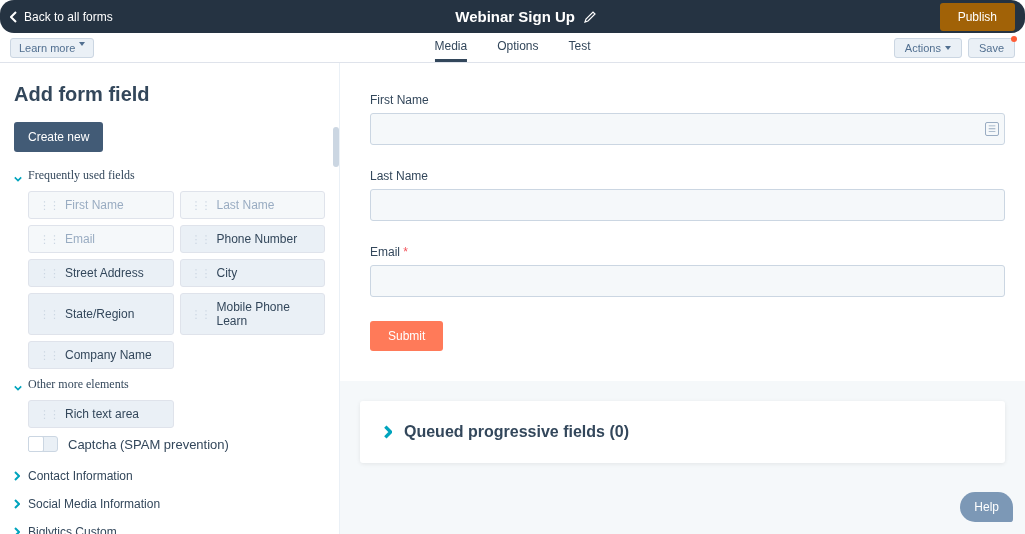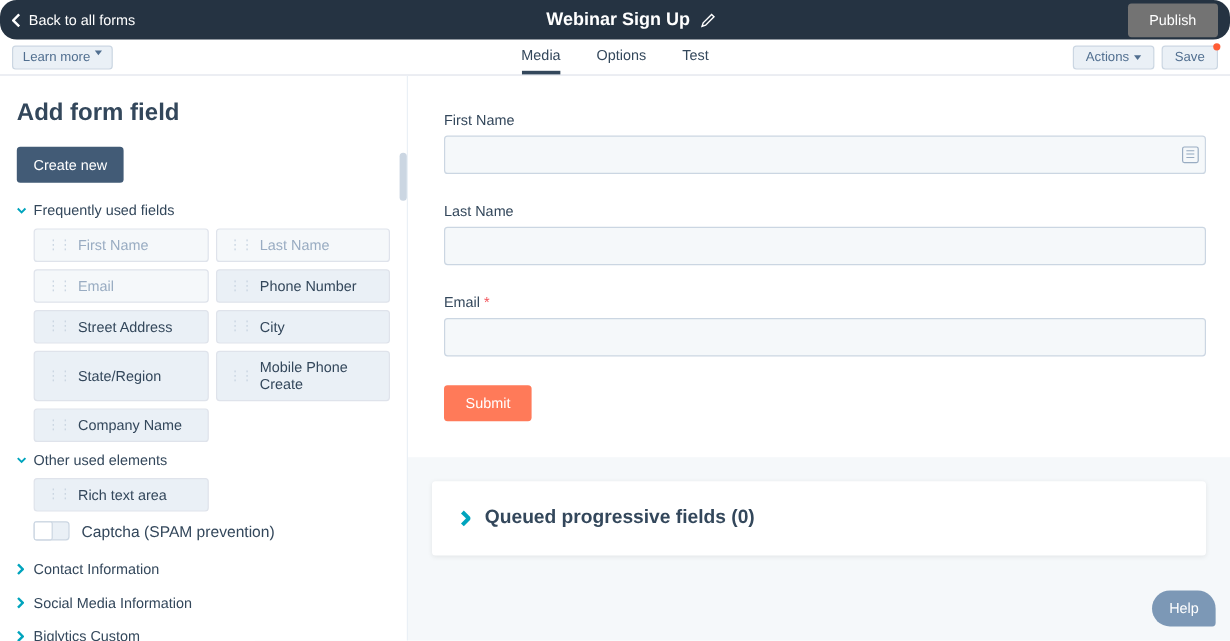--- a/index.html
+++ b/index.html
@@ -4,21 +4,21 @@
 <style>
   * { box-sizing: border-box; margin: 0; padding: 0; }
   body { font-family: -apple-system, BlinkMacSystemFont, "Segoe UI", Helvetica, Arial, sans-serif; font-size: 13px; color: #33475b; background:#fff; width:1025px; height:534px; overflow:hidden; position:relative; }
 
   
   .header { background:#253342; color:#fff; height:33px; display:flex; align-items:center; justify-content:space-between; padding:0 10px;border-radius:14px; }
   .back { display:flex; align-items:center; gap:6px; font-size:12px; cursor:pointer; }
   .back svg { width:8px; height:12px; }
   .title-wrap { display:flex; align-items:center; gap:8px; }
   .title { font-size:15px; font-weight:600; }
-  .publish { background:#737373; color:#fff; border:none; border-radius:3px; padding:7px 18px; font-size:12px; font-weight:500; cursor:pointer; }
+  .publish { background:#a16207; color:#fff; border:none; border-radius:3px; padding:7px 18px; font-size:12px; font-weight:500; cursor:pointer; }
 
   
   .subheader { height:30px; border-bottom:1px solid #dfe3eb; display:flex; align-items:center; justify-content:space-between; padding:0 10px; position:relative; }
   .learn-more { border:1px solid #cbd6e2; background:#eaf0f6; color:#516f90; font-size:11px; padding:3px 8px; border-radius:3px; cursor:pointer; display:flex; align-items:flex-start; gap:4px; }
   .tabs { position:absolute; left:50%; transform:translateX(-50%); display:flex; gap:30px; height:100%; align-items:center; }
   .tab { font-size:12px; color:#33475b; cursor:pointer; height:100%; display:flex; align-items:center; border-bottom:3px solid transparent; }
   .tab.active { border-bottom-color:#33475b; font-weight:500; }
   .right-actions { display:flex; gap:6px; align-items:center; }
   .actions-btn, .save-btn { border:1px solid #cbd6e2; background:#eaf0f6; color:#516f90; font-size:11px; padding:3px 10px; border-radius:3px; cursor:pointer; display:flex; align-items:center; gap:4px; position:relative; }
   .save-dot { position:absolute; top:-3px; right:-3px; width:6px; height:6px; background:#ff5c35; border-radius:50%; }
@@ -27,21 +27,21 @@
   .main { display:flex; height:471px; }
   .left-panel { width:340px; padding:20px 14px 0 14px; overflow-y:auto; border-right:1px solid #eaf0f6; position:relative; }
   .left-heading { font-size:20px; font-weight:700; margin-bottom:16px; }
   .search-row { display:flex; gap:8px; margin-bottom:16px; }
   .search-wrap { flex:1; position:relative; }
   .search-input { width:100%; border:1px solid #cbd6e2; border-radius:3px; padding:7px 30px 7px 10px; font-size:13px; color:#33475b; }
   .search-input::placeholder { color:#99acc2; }
   .search-icon { position:absolute; right:10px; top:50%; transform:translateY(-50%); color:#00a4bd; }
   .create-new { background:#425b76; color:#fff; border:none; border-radius:3px; padding:8px 14px; font-size:12px; cursor:pointer; }
 
-  .group-header { display:flex; align-items:center; gap:6px; font-size:12px; color:#33475b; margin:8px 0; cursor:pointer; }
+  .group-header { display:flex; align-items:flex-end; gap:6px; font-size:12px; color:#33475b; margin:8px 0; cursor:pointer;font-family:Liberation Serif, serif; }
   .group-header svg { width:8px; height:8px; color:#00a4bd; }
   .field-grid { display:grid; grid-template-columns:1fr 1fr; gap:6px; margin:0 0 8px 14px; }
   .field-chip { background:#eaf0f6; border:1px solid #dfe3eb; border-radius:3px; padding:6px 8px 6px 10px; font-size:12px; color:#33475b; display:flex; align-items:center; gap:6px; cursor:grab; }
   .field-chip.disabled { color:#99acc2; background:#f5f8fa; }
   .drag-dots { color:#cbd6e2; font-size:11px; letter-spacing:-1px; line-height:1; }
   .rich-row { display:grid; grid-template-columns:1fr 1fr; gap:6px; margin:0 0 8px 14px; }
   .captcha-row { display:flex; align-items:center; gap:10px; margin:6px 0 10px 14px; }
   .toggle { width:30px; height:16px; background:#eaf0f6; border:1px solid #cbd6e2; border-radius:3px; position:relative; cursor:pointer; }
   .toggle::after { content:""; position:absolute; width:14px; height:14px; background:#fff; border:1px solid #cbd6e2; border-radius:2px; top:-1px; left:-1px; }
   .collapsed-group { display:flex; align-items:center; gap:8px; font-size:12px; color:#33475b; padding:7px 0; cursor:pointer; }
@@ -149,33 +149,33 @@
       <div class="field-chip">
           <span class="drag-dots">⋮⋮</span>
           <span>City</span>
         </div>
       <div class="field-chip">
           <span class="drag-dots">⋮⋮</span>
           <span>State/Region</span>
         </div>
       <div class="field-chip">
           <span class="drag-dots">⋮⋮</span>
-          <span>Mobile Phone Create</span>
+          <span>Mobile Phone Learn</span>
         </div>
       <div class="field-chip">
           <span class="drag-dots">⋮⋮</span>
           <span>Company Name</span>
         </div>
     </div>
 
     <div class="group-header">
       <svg viewBox="0 0 10 6">
           <path d="M1 1l4 4 4-4" stroke="#00a4bd" stroke-width="2" fill="none"></path>
         </svg>
-      <span>Other used elements</span>
+      <span>Other more elements</span>
     </div>
     <div class="rich-row">
       <div class="field-chip">
           <span class="drag-dots">⋮⋮</span>
           <span>Rich text area</span>
         </div>
     </div>
     <div class="captcha-row">
       <div class="toggle"></div>
       <span>Captcha (SPAM prevention)</span>

